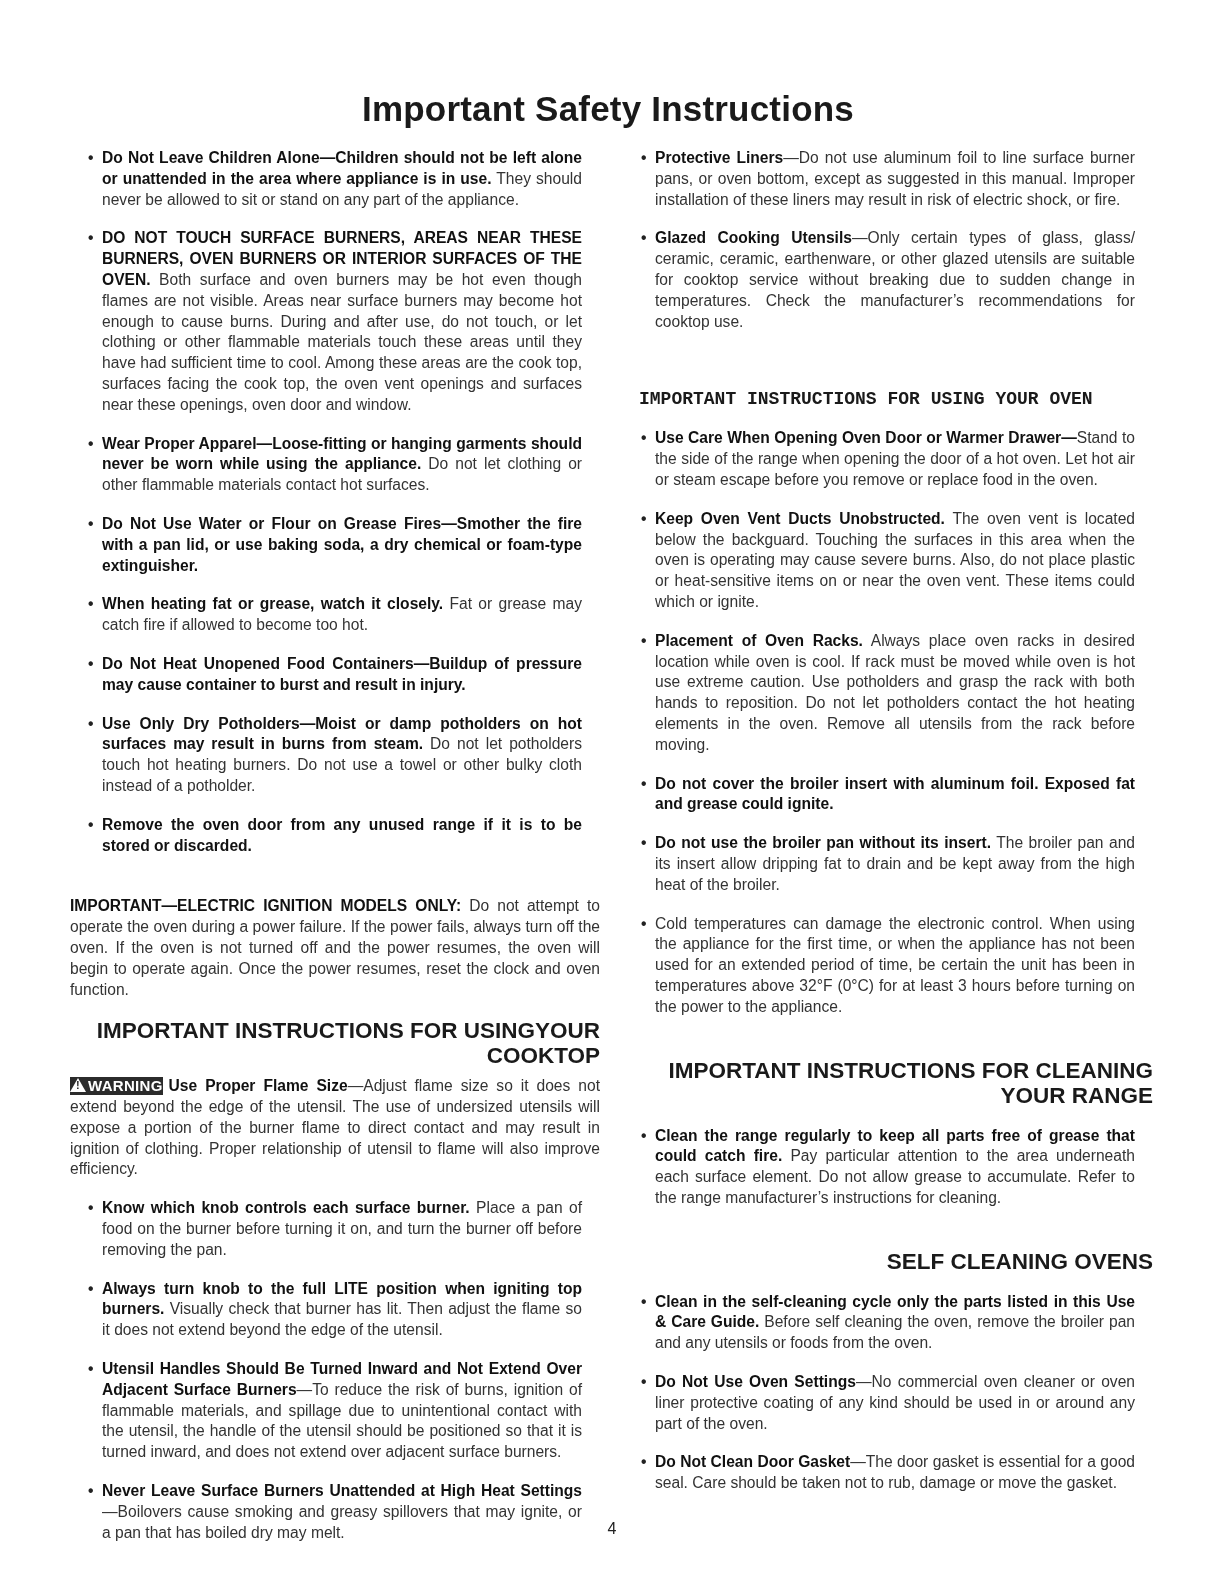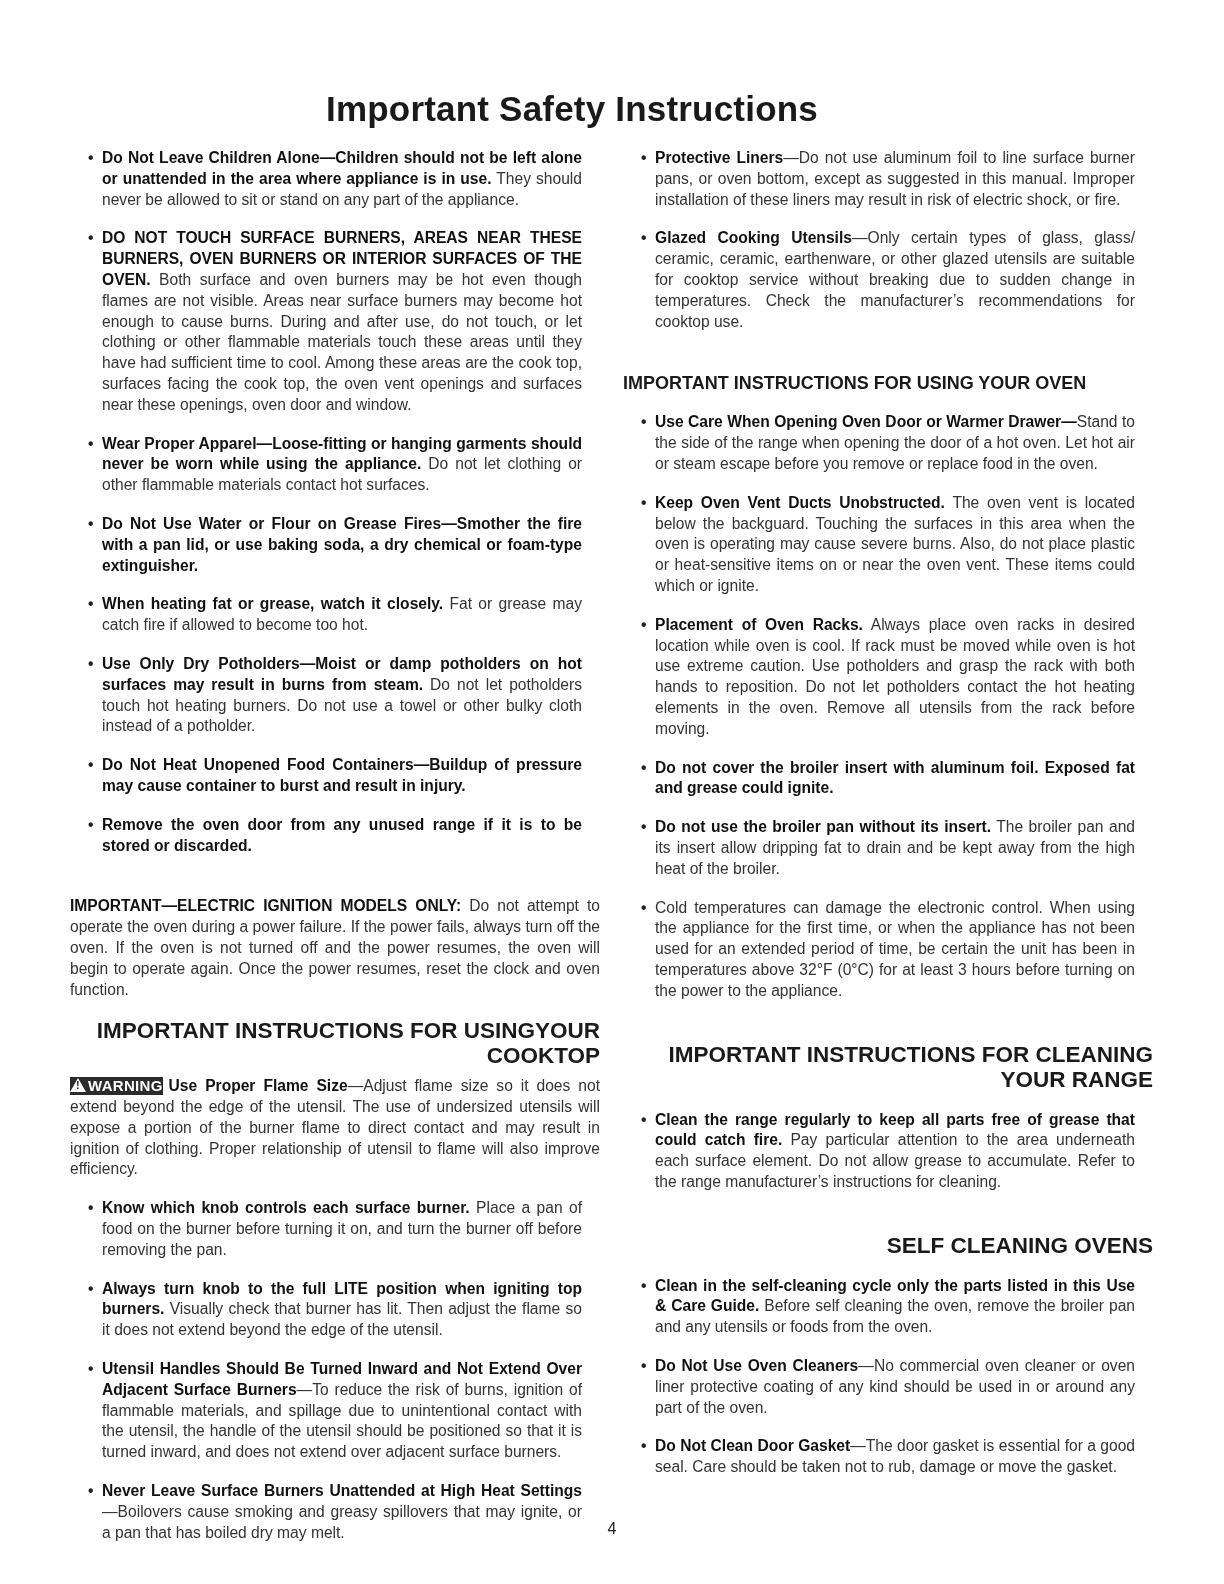--- a/index.html
+++ b/index.html
@@ -1,29 +1,29 @@
 <!DOCTYPE html>
 <html><head>
   <meta charset="utf-8">
   <style>
     html, body { margin: 0; padding: 0; background: #ffffff; }
     body { width: 1224px; height: 1584px; position: relative; overflow: hidden;
       font-family: "Liberation Sans", sans-serif; color: #222; }
     .title { position: absolute; top: 66px; left: 0; width: 1144px; text-align: center;
-      font-size: 35px; font-weight: bold; color: #1a1a1a; letter-spacing: 0.2px; }
+      font-size: 35px; font-weight: bold; color: #1a1a1a; letter-spacing: 0.2px; padding-left: 36px; }
     .col { position: absolute; top: 130px; width: 530px; font-size: 15.6px; line-height: 20.8px; }
     .col.left { left: 70px; }
     .col.right { left: 623px; }
     .bullet { position: relative; padding-left: 14px; text-align: justify; margin: 18px; }
     .bullet::before { content: "\2022"; position: absolute; left: 0; top: 0; font-weight: bold; }
     .lead { font-weight: bold; color: #111; }
     .body { font-weight: normal; color: #333; }
     .para { text-align: justify; margin: 0; }
     .h2 { font-weight: bold; font-size: 22.5px; line-height: 25px; color: #1a1a1a; margin: 0; text-align: right; }
-    .h3 { font-weight: bold; font-size: 18px; line-height: 22px; color: #1a1a1a; margin: 0; }
+    .h3 { font-weight: bold; font-size: 18px; line-height: 22px; color: #1a1a1a; margin: 16px; font-family: Liberation Mono, monospace; }
     .gap-s { height: 18px; }
     .gap-m { height: 22px; }
     .warn { display: inline-block; background: #2b2b2b; color: #fff; font-weight: bold;
       font-size: 15px; line-height: 18px; padding: 0 0; margin-right: 6px; letter-spacing: 0.3px; }
     .warn .tri { display: inline-block; width: 0; height: 0; border-left: 8px solid transparent;
       border-right: 8px solid transparent; border-bottom: 14px solid #fff; position: relative; margin-right: 2px; vertical-align: -1px; }
     .warn .tri::after { content: "!"; position: absolute; left: -2px; top: 1px; color: #2b2b2b; font-size: 11px; line-height: 12px; }
     .pagenum { position: absolute; top: 1520px; left: 0; width: 1224px; text-align: center; font-size: 16px; color: #222; }
   </style>
 </head>
@@ -31,22 +31,22 @@
 
 <h1 class="title">Important Safety Instructions</h1>
 
 <div class="col left">
   <div>
     <p class="bullet"><span class="lead">Do Not Leave Children Alone—Children should not be left alone or unattended in the area where appliance is in use.</span><span class="body"> They should never be allowed to sit or stand on any part of the appliance.</span></p>
     <p class="bullet"><span class="lead">DO NOT TOUCH SURFACE BURNERS, AREAS NEAR THESE BURNERS, OVEN BURNERS OR INTERIOR SURFACES OF THE OVEN.</span><span class="body"> Both surface and oven burners may be hot even though flames are not visible. Areas near surface burners may become hot enough to cause burns. During and after use, do not touch, or let clothing or other flammable materials touch these areas until they have had sufficient time to cool. Among these areas are the cook top, surfaces facing the cook top, the oven vent openings and surfaces near these openings, oven door and window.</span></p>
     <p class="bullet"><span class="lead">Wear Proper Apparel—Loose-fitting or hanging garments should never be worn while using the appliance.</span><span class="body"> Do not let clothing or other flammable materials contact hot surfaces.</span></p>
     <p class="bullet"><span class="lead">Do Not Use Water or Flour on Grease Fires—Smother the fire with a pan lid, or use baking soda, a dry chemical or foam-type extinguisher.</span><span class="body"></span></p>
     <p class="bullet"><span class="lead">When heating fat or grease, watch it closely.</span><span class="body"> Fat or grease may catch fire if allowed to become too hot.</span></p>
+    <p class="bullet"><span class="lead">Do Not Heat Unopened Food Containers—Buildup of pressure may cause container to burst and result in injury.</span><span class="body"></span></p>
     <p class="bullet"><span class="lead">Use Only Dry Potholders—Moist or damp potholders on hot surfaces may result in burns from steam.</span><span class="body"> Do not let potholders touch hot heating burners. Do not use a towel or other bulky cloth instead of a potholder.</span></p>
-    <p class="bullet"><span class="lead">Do Not Heat Unopened Food Containers—Buildup of pressure may cause container to burst and result in injury.</span><span class="body"></span></p>
     <p class="bullet"><span class="lead">Remove the oven door from any unused range if it is to be stored or discarded.</span><span class="body"></span></p>
   </div>
 
   <div class="gap-m"></div>
 
   <p class="para"><span class="lead">IMPORTANT—ELECTRIC IGNITION MODELS ONLY:</span><span class="body"> Do not attempt to operate the oven during a power failure. If the power fails, always turn off the oven. If the oven is not turned off and the power resumes, the oven will begin to operate again. Once the power resumes, reset the clock and oven function.</span></p>
 
   <div class="gap-s"></div>
 
   <h2 class="h2">IMPORTANT INSTRUCTIONS FOR USINGYOUR COOKTOP</h2>
@@ -89,18 +89,18 @@
   <div>
     <p class="bullet"><span class="lead">Clean the range regularly to keep all parts free of grease that could catch fire.</span><span class="body"> Pay particular attention to the area underneath each surface element. Do not allow grease to accumulate. Refer to the range manufacturer’s instructions for cleaning.</span></p>
   </div>
 
   <div class="gap-m"></div>
 
   <h2 class="h2">SELF CLEANING OVENS</h2>
 
   <div>
     <p class="bullet"><span class="lead">Clean in the self-cleaning cycle only the parts listed in this Use &amp; Care Guide.</span><span class="body"> Before self cleaning the oven, remove the broiler pan and any utensils or foods from the oven.</span></p>
-    <p class="bullet"><span class="lead">Do Not Use Oven Cleaners</span><span class="body">—No commercial oven cleaner or oven liner protective coating of any kind should be used in or around any part of the oven.</span></p>
+    <p class="bullet"><span class="lead">Do Not Use Oven Settings</span><span class="body">—No commercial oven cleaner or oven liner protective coating of any kind should be used in or around any part of the oven.</span></p>
     <p class="bullet"><span class="lead">Do Not Clean Door Gasket</span><span class="body">—The door gasket is essential for a good seal. Care should be taken not to rub, damage or move the gasket.</span></p>
   </div>
 </div>
 
 <div class="pagenum">4</div>
 
 </body></html>

